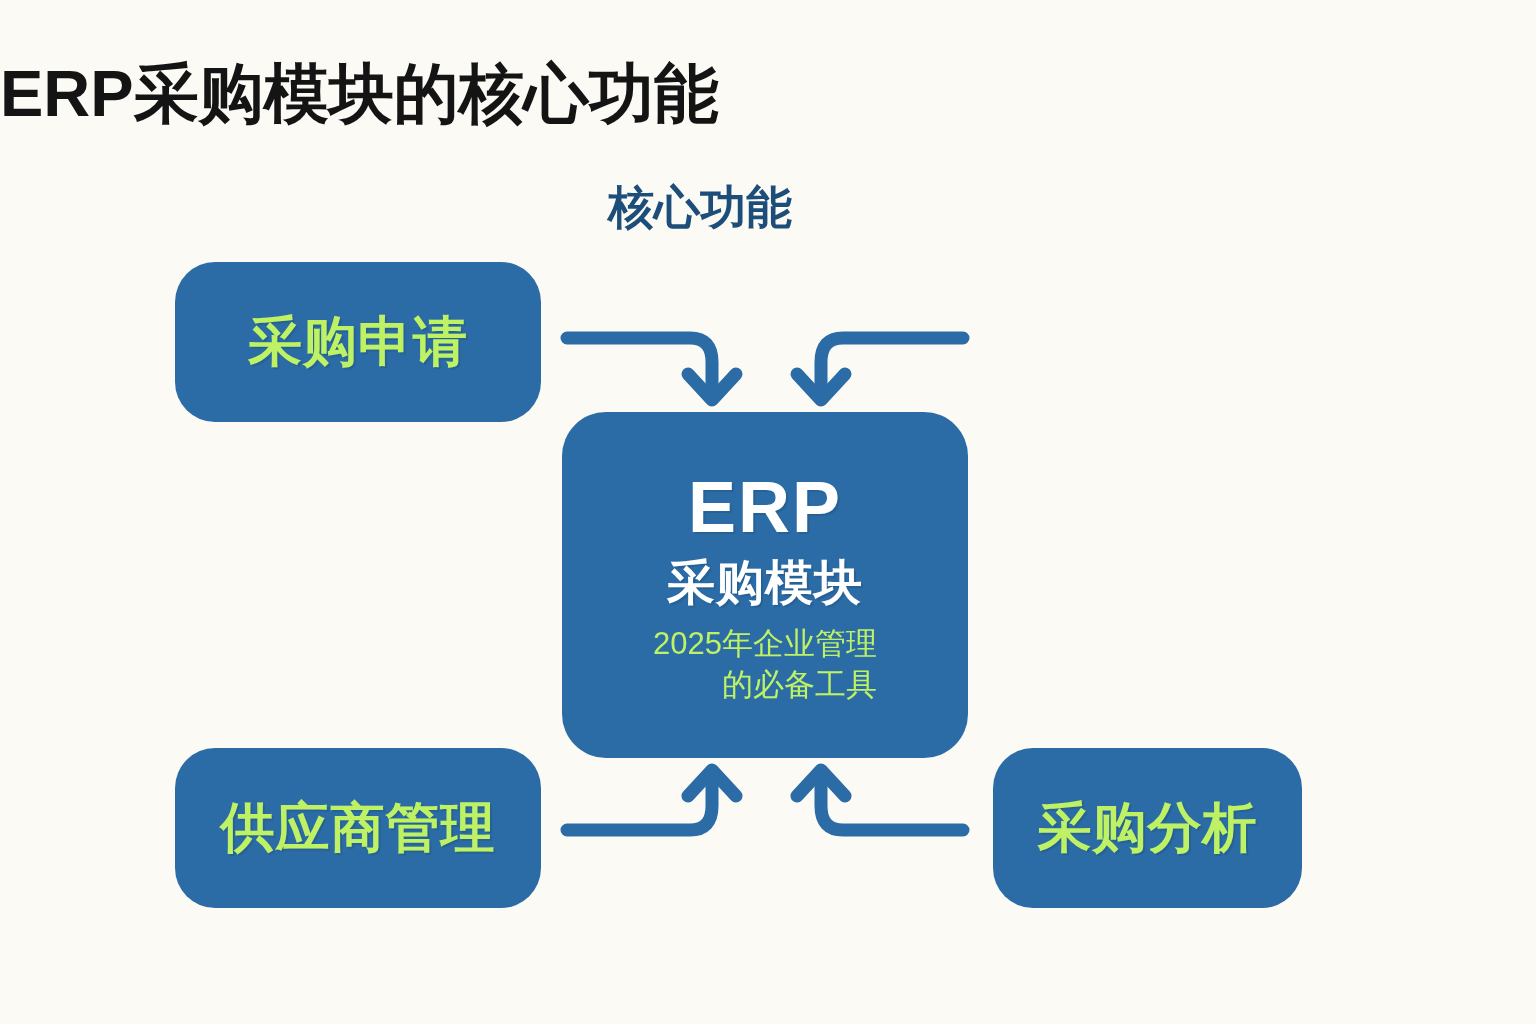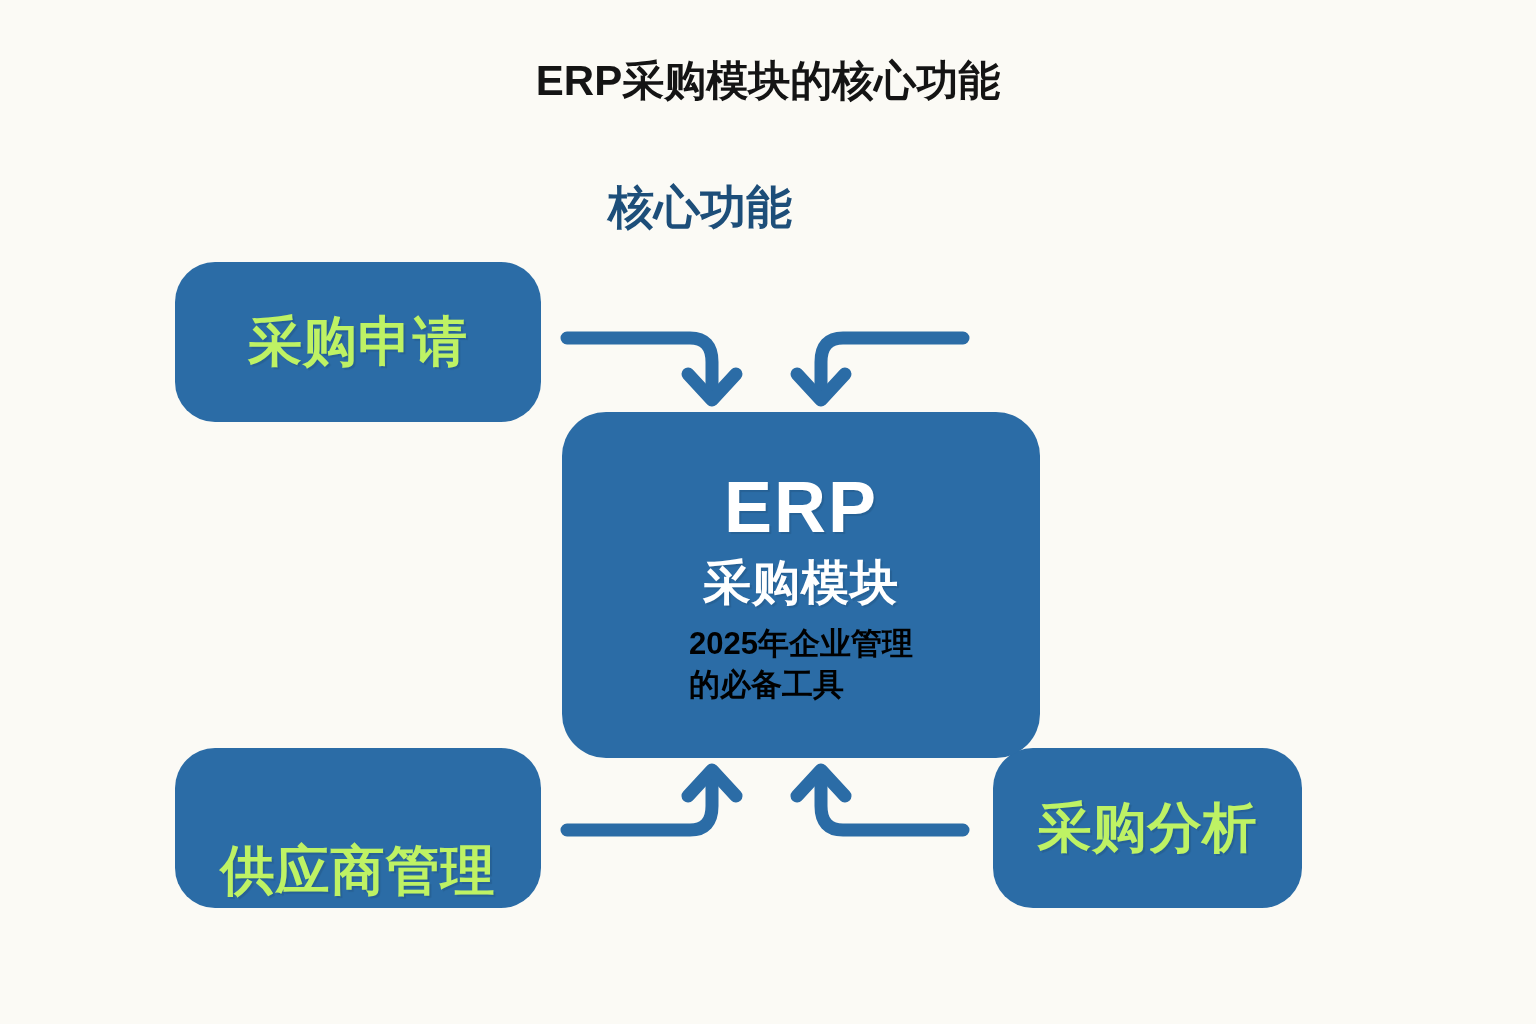--- a/index.html
+++ b/index.html
@@ -19,22 +19,21 @@
     height: 1024px;
     background: #fbfaf5;
   }
 
   
   .main-title {
     position: absolute;
     left: 0;
     top: 58px;
     width: 1536px;
-    text-align: center;
-    font-size: 42px;
+    font-size: 65px;
     font-weight: bold;
     color: #141414;
     letter-spacing: 0px;
     line-height: 1.1;
     white-space: nowrap;
   }
   .sub-title {
     position: absolute;
     left: 0;
     top: 182px;
@@ -62,29 +61,29 @@
     color: #bef264;
     font-size: 54px;
     font-weight: bold;
     letter-spacing: 1px;
     white-space: nowrap;
     text-shadow: 2px 2px 1px rgba(0,0,0,0.10);
   }
 
   .node-tl { left: 175px;  top: 262px; width: 366px; height: 160px; }
   .node-tr { left: 993px;  top: 262px; width: 366px; height: 160px; }
-  .node-bl { left: 175px;  top: 748px; width: 366px; height: 160px; align-items: flex-end; }
+  .node-bl { left: 175px;  top: 748px; width: 366px; height: 160px; }
   .node-br { left: 993px;  top: 748px; width: 309px; height: 160px; }
 
   
   .hub {
     position: absolute;
     left: 562px;
     top: 412px;
-    width: 478px;
+    width: 406px;
     height: 346px;
     background: #2b6ca6;
     border-radius: 44px;
     display: flex;
     flex-direction: column;
     align-items: center;
     justify-content: center;
     box-sizing: border-box;
     padding-top: 6px;
   }
@@ -99,26 +98,26 @@
   .hub-line2 {
     color: #ffffff;
     font-size: 48px;
     font-weight: bold;
     line-height: 1.15;
     margin-top: 12px;
     letter-spacing: 1px;
     text-shadow: 2px 2px 1px rgba(0,0,0,0.10);
   }
   .hub-note {
-    color: #000000;
+    color: #bef264;
     font-size: 31px;
-    font-weight: bold;
+    font-weight: normal;
     line-height: 1.3;
     margin-top: 14px;
-    text-align: left;
+    text-align: right;
   }
 
   
   #arrows {
     position: absolute;
     left: 0;
     top: 0;
     width: 1536px;
     height: 1024px;
     pointer-events: none;

